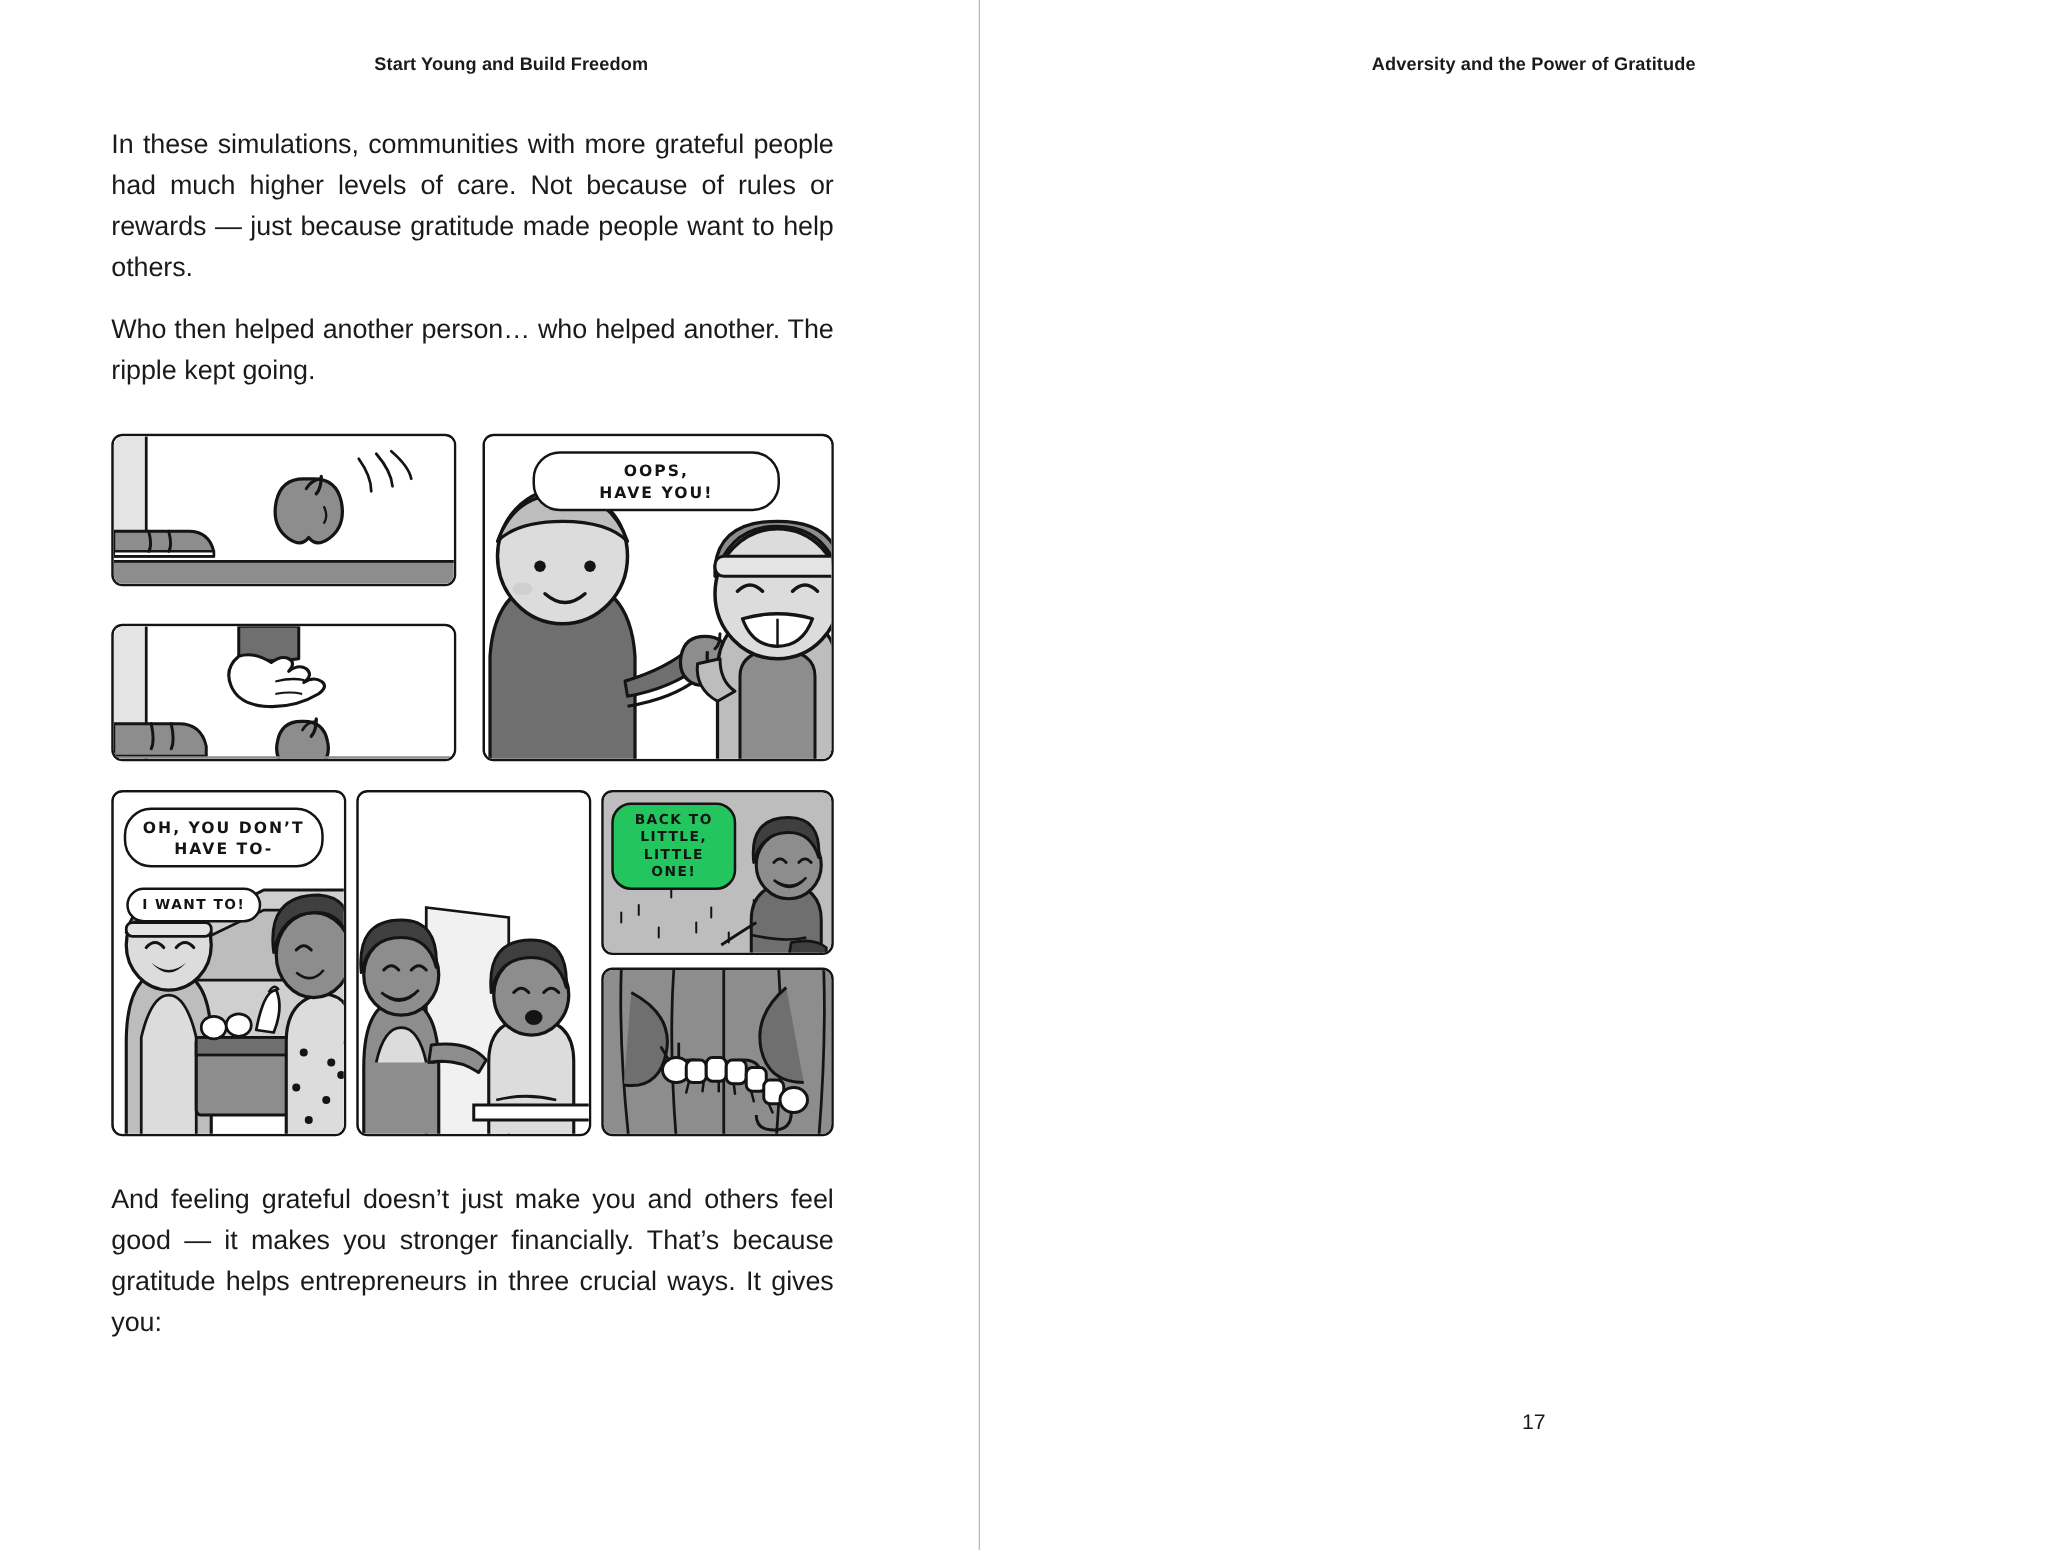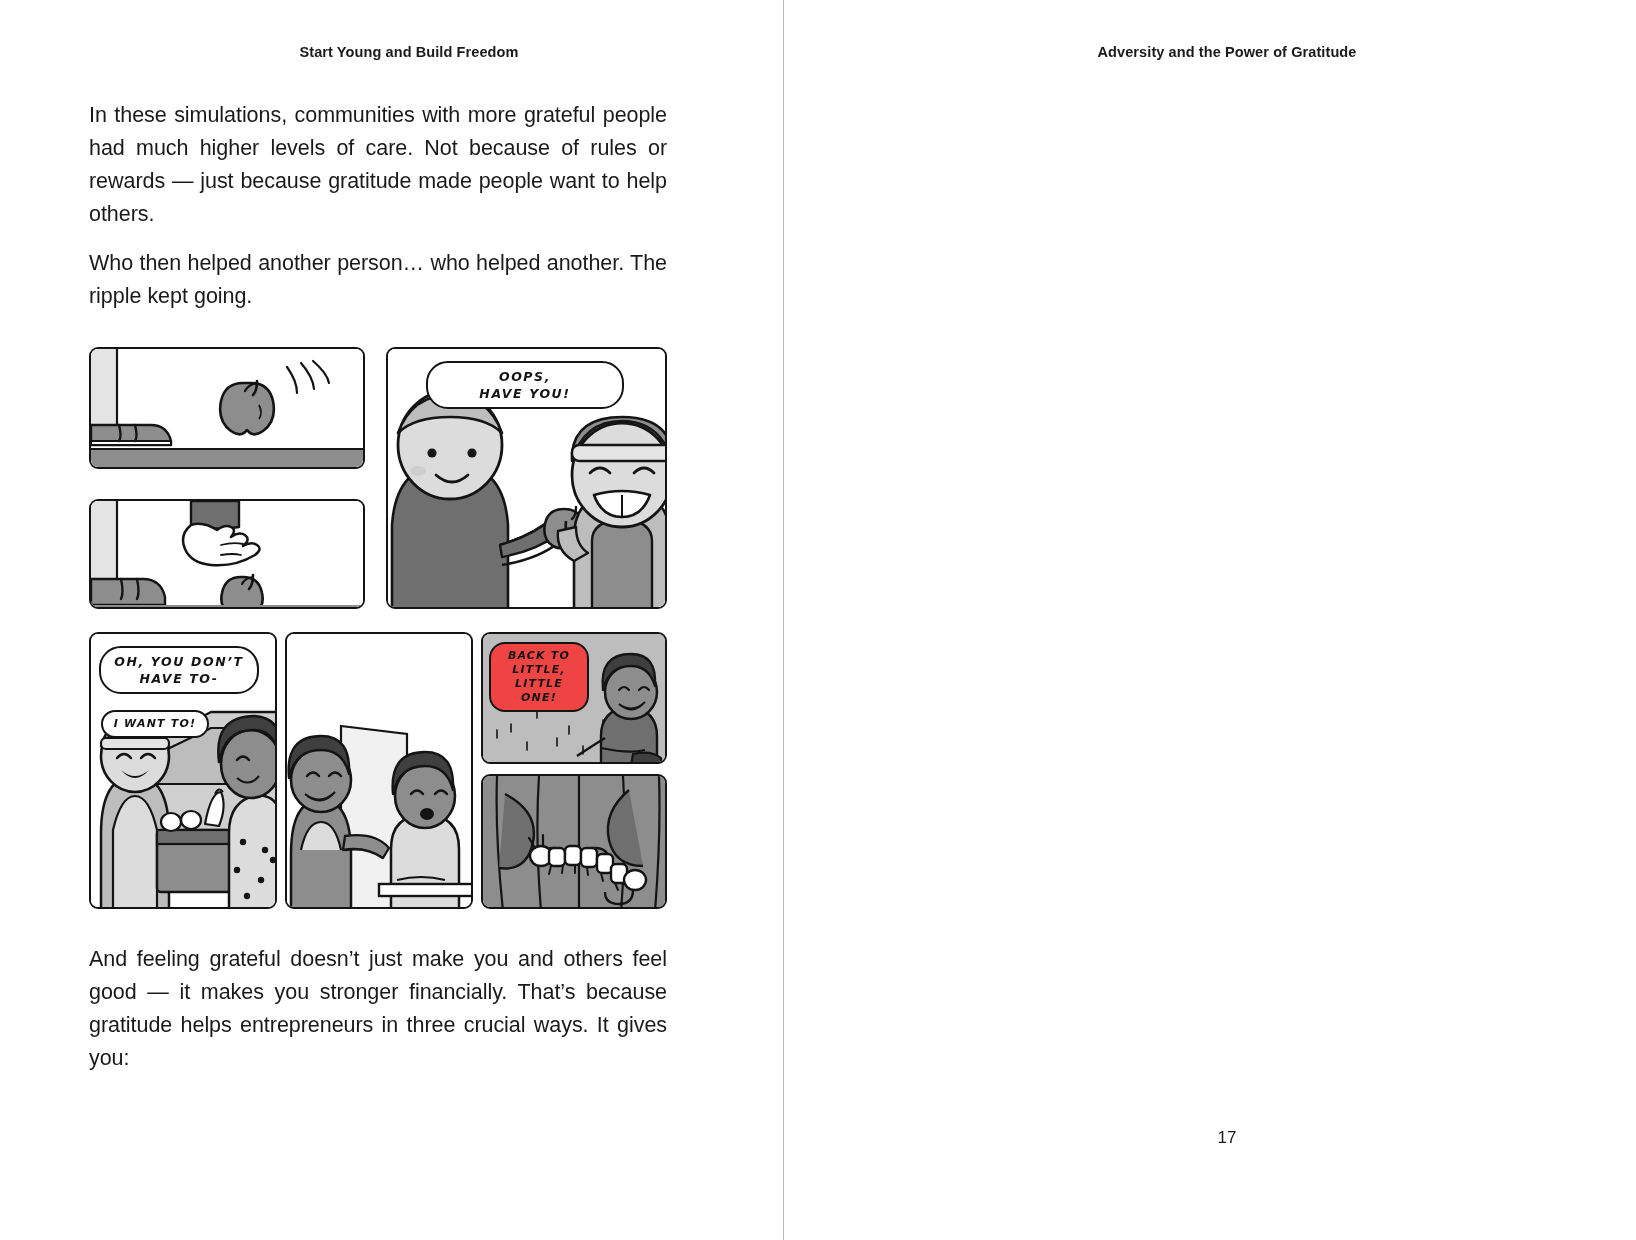--- a/index.html
+++ b/index.html
@@ -110,21 +110,20 @@
     background: #fff;
     font-family: "DejaVu Sans", sans-serif;
     font-size: 12.5px;
     font-weight: 600;
     letter-spacing: 1.6px;
     line-height: 17px;
     text-align: center;
     padding: 5px 8px;
     z-index: 6;
     color: #141414;
-    font-style: italic;
   }
   .bubble.small { font-size: 11px; letter-spacing: 1.2px; line-height: 14px; border-radius: 16px; }
 
   .caption-line { display: block; }
 
   
   .below-comic {
     position: absolute;
     left: 89px;
     top: 943px;
@@ -342,21 +341,21 @@
           <path d="M120 56 q-4 -36 28 -36 q26 0 24 32 q-6 -20 -24 -20 q-22 0 -28 24 z" fill="#3f3f3f" stroke="#141414" stroke-width="2.3" stroke-linejoin="round"></path>
           <path d="M136 56 q5 -6 10 0" stroke="#141414" stroke-width="2.2" fill="none" stroke-linecap="round"></path>
           <path d="M156 56 q5 -6 10 0" stroke="#141414" stroke-width="2.2" fill="none" stroke-linecap="round"></path>
           <path d="M136 70 q14 12 26 -2 q-12 12 -26 2 z" fill="#fff" stroke="#141414" stroke-width="1.9"></path>
 
           <path d="M122 104 q-16 10 -28 18" stroke="#141414" stroke-width="2.4" fill="none"></path>
           <path d="M118 114 q28 6 44 2" stroke="#141414" stroke-width="2.2" fill="none"></path>
 
           <path d="M150 120 q18 -4 28 4 l0 8 h-30 z" fill="#3f3f3f" stroke="#141414" stroke-width="2.2" stroke-linejoin="round"></path>
         </svg>
-        <div class="bubble small" style="left:6px; top:8px; width:100px; background:#ef4444;">
+        <div class="bubble small" style="left:6px; top:8px; width:100px; background:#22c55e;">
           <span class="caption-line">BACK TO</span>
           <span class="caption-line">LITTLE,</span>
           <span class="caption-line">LITTLE ONE!</span>
         </div>
       </div>
 
       <div class="panel" style="left:392px; top:427px; width:186px; height:135px;">
         <svg viewBox="0 0 186 135" width="186" height="135">
           <rect x="0" y="0" width="186" height="135" fill="#8d8d8d"></rect>
 

